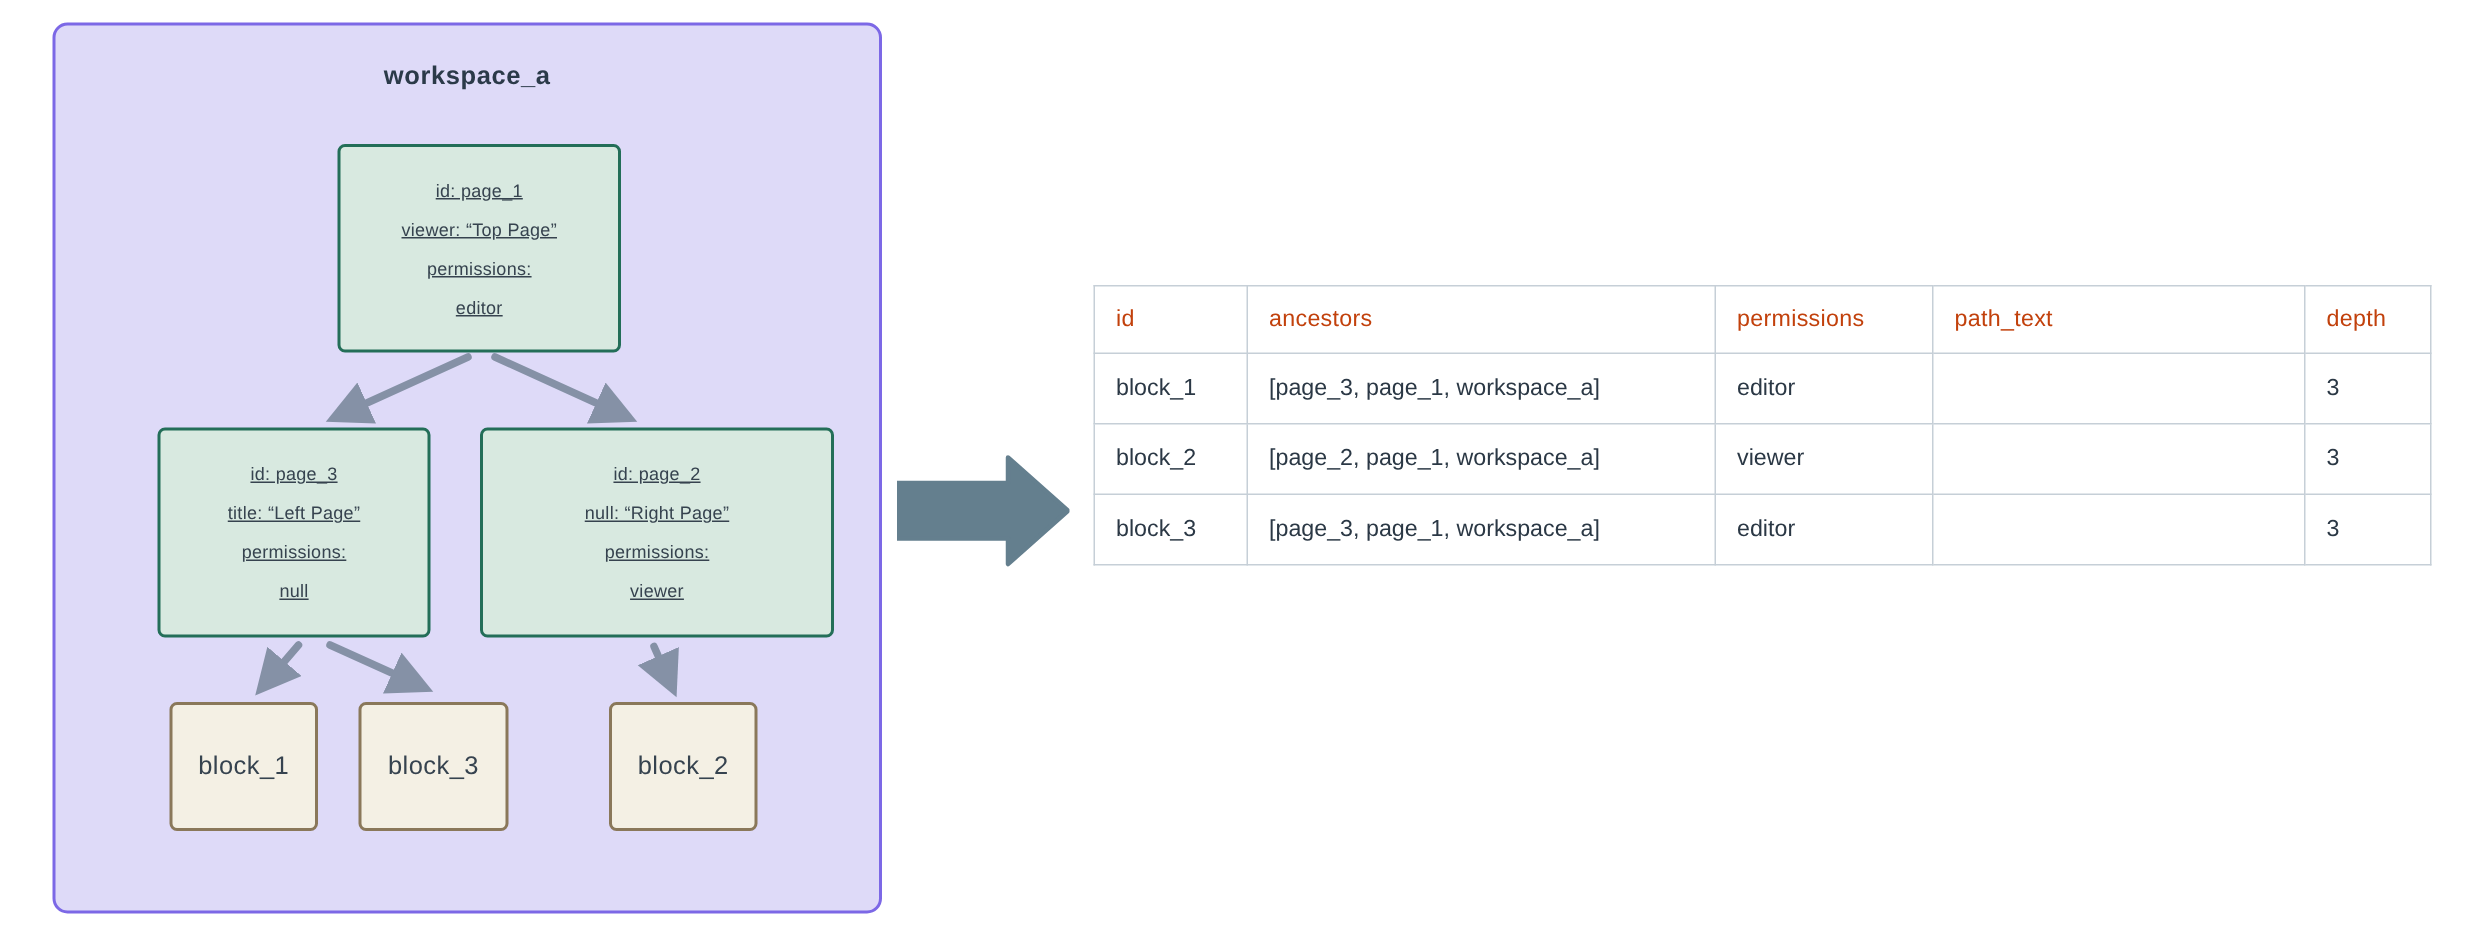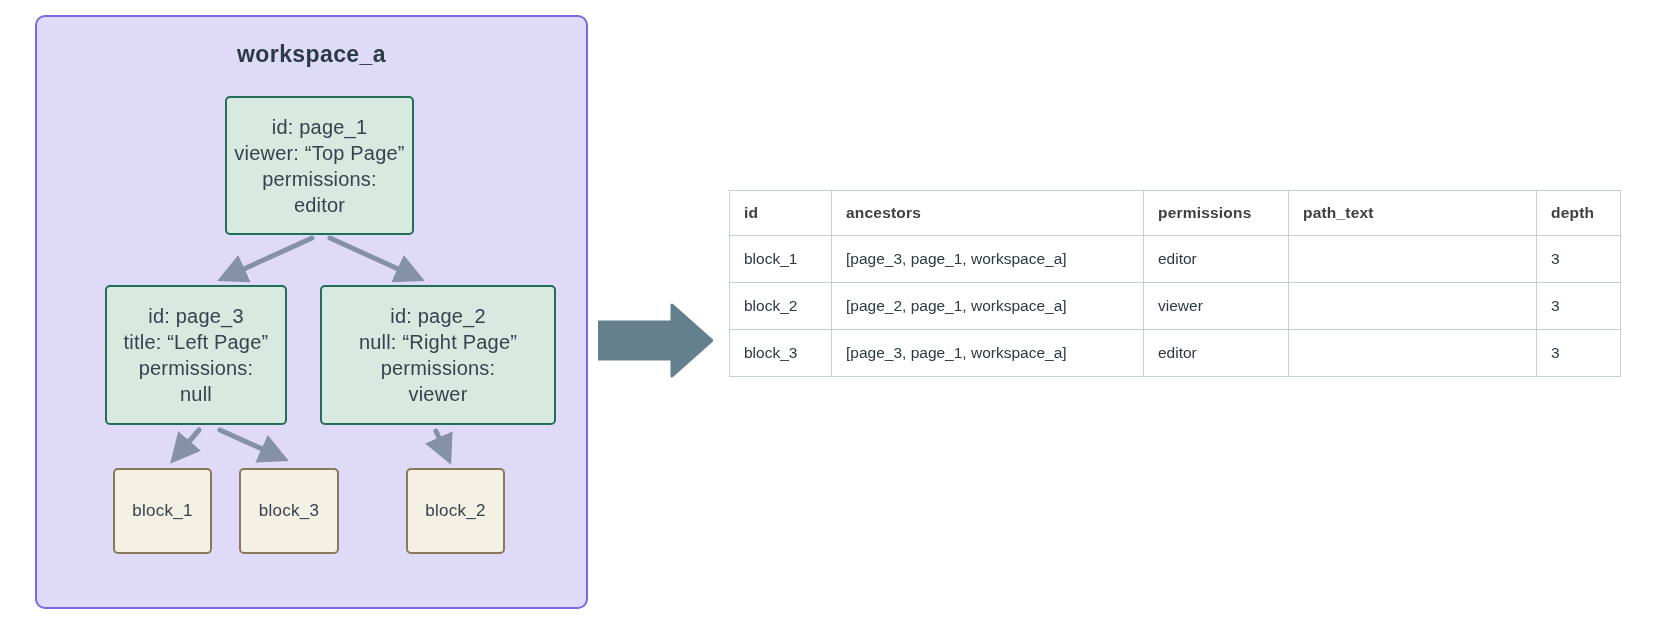--- a/index.html
+++ b/index.html
@@ -11,32 +11,32 @@
   .stage{position:absolute;inset:0;}
 
   
   .workspace{
     position:absolute;left:35px;top:15px;width:553px;height:594px;
     background:#dedaf8;border:2px solid #7c68e6;border-radius:10px;
     box-sizing:border-box;
   }
   .ws-title{
     position:absolute;left:0;top:24px;width:100%;text-align:center;
-    font-weight:bold;font-size:23px;letter-spacing:.4px;color:#2b3a49;
+    font-weight:bold;font-size:17px;letter-spacing:.4px;color:#2b3a49;
   }
   .edges{position:absolute;left:0;top:0;width:553px;height:594px;pointer-events:none;}
 
   .node{
     position:absolute;box-sizing:border-box;border-radius:5px;
     display:flex;flex-direction:column;align-items:center;justify-content:center;
     text-align:center;
   }
   .node.green{background:#d8e9e0;border:2px solid #236e58;}
   .node.tan{background:#f4f0e4;border:2px solid #8a785a;}
-  .node .ln{display:block;font-size:20px;line-height:26px;color:#36434f;letter-spacing:.2px;}
+  .node .ln{display:block;font-size:12px;line-height:26px;color:#36434f;letter-spacing:.2px;text-decoration:underline;}
   .node .blk{font-size:17px;color:#36434f;letter-spacing:.3px;}
 
   #node-page1{left:188px;top:79px;width:189px;height:139px;}
   #node-page3{left:68px;top:268px;width:182px;height:140px;}
   #node-page2{left:283px;top:268px;width:236px;height:140px;}
   #node-block1{left:76px;top:451px;width:99px;height:86px;}
   #node-block3{left:202px;top:451px;width:100px;height:86px;}
   #node-block2{left:369px;top:451px;width:99px;height:86px;}
 
   
@@ -45,21 +45,21 @@
   
   table.result{
     position:absolute;left:729px;top:190px;width:891px;
     border-collapse:collapse;table-layout:fixed;background:#ffffff;
     font-size:15.5px;color:#2b3845;
   }
   table.result th,table.result td{
     border:1px solid #c6cfd7;padding:0 14px;text-align:left;vertical-align:middle;
     overflow:hidden;white-space:nowrap;
   }
-  table.result th{height:44px;font-weight:bold;color:#404040;font-size:15.5px;letter-spacing:.2px;}
+  table.result th{height:44px;font-weight:normal;color:#c2410c;font-size:15.5px;letter-spacing:.2px;}
   table.result td{height:46px;}
 </style>
 </head>
 <body>
 
 <div class="stage">
 
   <div class="workspace">
     <div class="ws-title">workspace_a</div>
 

